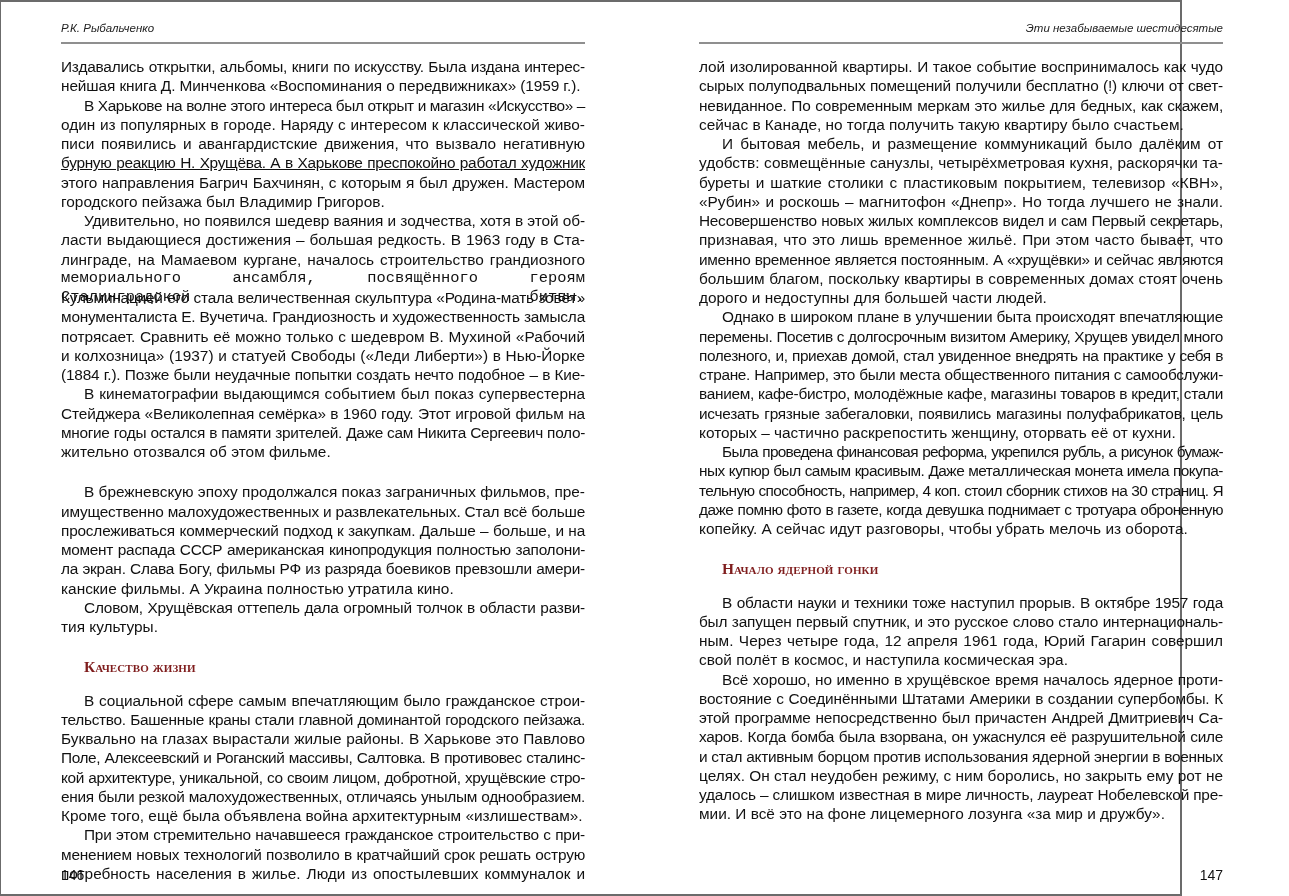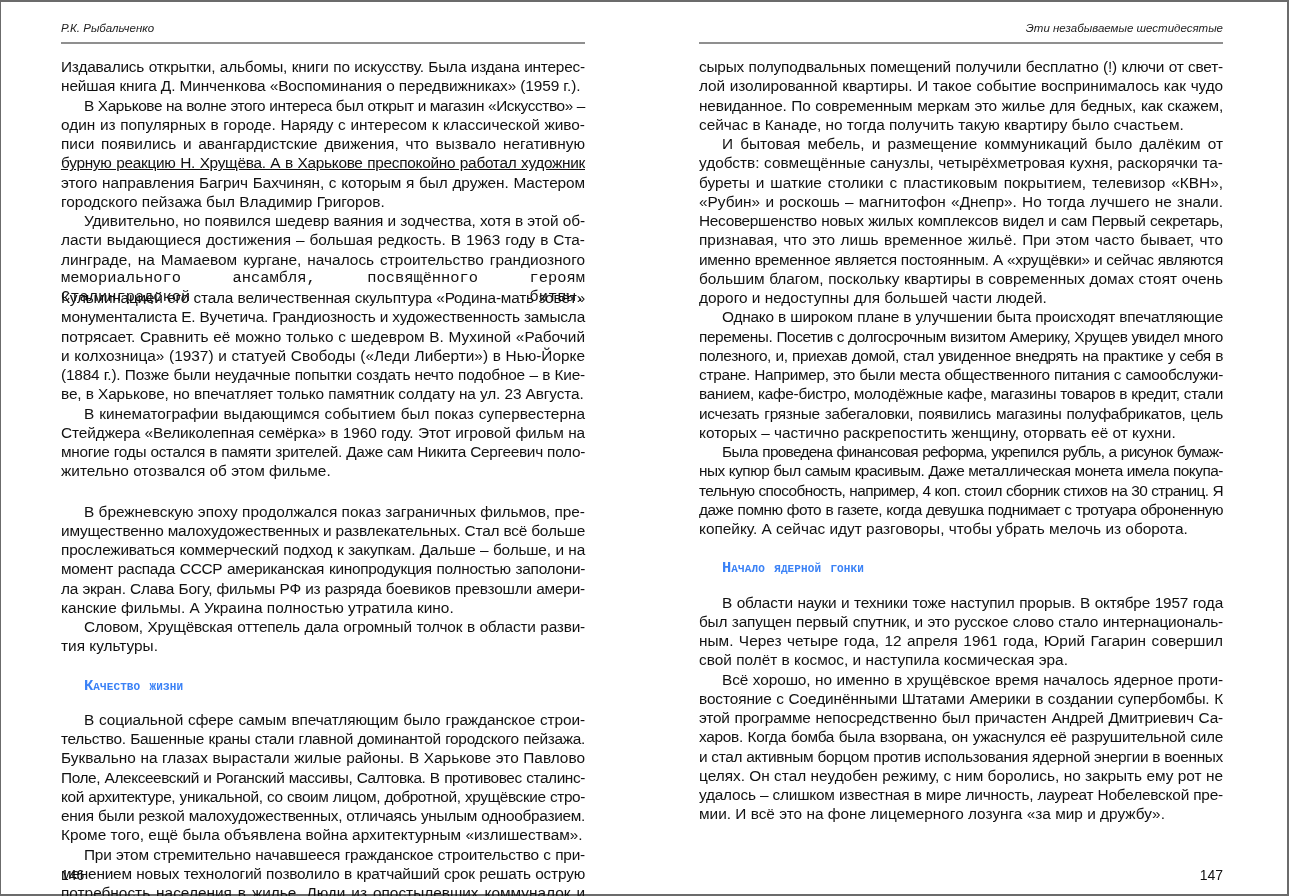--- a/index.html
+++ b/index.html
@@ -1,18 +1,18 @@
 <!DOCTYPE html>
 <html><head>
 <meta charset="utf-8">
 <style>
   html, body { margin: 0; padding: 0; background: #ffffff; }
   body { width: 1289px; height: 896px; overflow: hidden; position: relative; }
   .frame {
-    position: absolute; left: 0; top: 0; width: 1289px; height: 896px;
+    position: absolute; left: 0; top: 0; width: 1182px; height: 896px;
     box-sizing: border-box;
     border-top: 2px solid #6b6b6b;
     border-left: 1px solid #6b6b6b;
     border-right: 2px solid #6b6b6b;
     border-bottom: 2px solid #6b6b6b;
     background: #ffffff;
   }
   .page { position: absolute; top: 0; height: 896px; }
   .page.left { left: 60px; width: 524px; }
   .page.right { left: 698px; width: 524px; }
@@ -32,22 +32,22 @@
     line-height: 19.25px;
   }
   .para { margin: 0; }
   .line {
     display: block; text-align: justify; text-align-last: justify;
     white-space: nowrap; height: 19.25px; overflow: visible;
   }
   .line.indent { padding-left: 23px; }
   .line.last { text-align-last: left; }
   .section-heading {
-    font-family: Liberation Mono, monospace; font-weight: bold;
-    font-size: 15.4px; color: #3b82f6; padding-left: 23px;
+    font-family: Liberation Serif, serif; font-weight: bold;
+    font-size: 15.4px; color: #7f1d1d; padding-left: 23px;
     font-variant: small-caps; letter-spacing: 0.1px;
     height: 19.25px; line-height: 19.25px;
   }
   .gap-before { height: 21px; }
   .gap-after { height: 14px; }
   .folio {
     position: absolute; top: 864px;
     font-family: "Liberation Sans", sans-serif; font-size: 14px; color: #111;
     line-height: 18px;
   }
@@ -78,21 +78,20 @@
         <div class="para">
           <span class="line indent" style="white-space: normal; letter-spacing: -0.1px;">Удивительно, но появился шедевр ваяния и зодчества, хотя в этой об-</span>
           <span class="line" style="white-space: normal;">ласти выдающиеся достижения – большая редкость. В 1963 году в Ста-</span>
           <span class="line" style="white-space: normal;">линграде, на Мамаевом кургане, началось строительство грандиозного</span>
           <span class="line" style="white-space: normal; font-family: Liberation Mono, monospace;">мемориального ансамбля, посвящённого героям Сталинградской битвы.</span>
           <span class="line" style="white-space: normal; letter-spacing: -0.2px;">Кульминацией его стала величественная скульптура «Родина-мать зовёт»</span>
           <span class="line" style="white-space: normal; letter-spacing: -0.2px;">монументалиста Е. Вучетича. Грандиозность и художественность замысла</span>
           <span class="line" style="white-space: normal;">потрясает. Сравнить её можно только с шедевром В. Мухиной «Рабочий</span>
           <span class="line" style="white-space: normal;">и колхозница» (1937) и статуей Свободы («Леди Либерти») в Нью-Йорке</span>
           <span class="line" style="white-space: normal; letter-spacing: -0.2px;">(1884 г.). Позже были неудачные попытки создать нечто подобное – в Кие-</span>
-          <span class="line last" style="white-space: normal; letter-spacing: -0.1px;">ве, в Харькове, но впечатляет только памятник солдату на ул. 23 Августа.</span>
         </div>
         <div class="para">
           <span class="line indent" style="white-space: normal;">В кинематографии выдающимся событием был показ супервестерна</span>
           <span class="line" style="white-space: normal; letter-spacing: -0.1px;">Стейджера «Великолепная семёрка» в 1960 году. Этот игровой фильм на</span>
           <span class="line" style="white-space: normal; letter-spacing: -0.3px;">многие годы остался в памяти зрителей. Даже сам Никита Сергеевич поло-</span>
           <span class="line last" style="white-space: normal;">жительно отозвался об этом фильме.</span>
         </div>
         <div class="para">
           <span class="line indent" style="white-space: normal; margin-top: 21px;">В брежневскую эпоху продолжался показ заграничных фильмов, пре-</span>
           <span class="line" style="white-space: normal; letter-spacing: -0.2px;">имущественно малохудожественных и развлекательных. Стал всё больше</span>
@@ -124,22 +123,22 @@
         </div>
       </div>
     <div class="folio">146</div>
   </div>
 
   <div class="page right">
     <div class="running-head">Эти незабываемые шестидесятые</div>
     <div class="head-rule"></div>
     <div class="body">
         <div class="para">
+          <span class="line" style="white-space: normal; letter-spacing: -0.1px;">лой изолированной квартиры. И такое событие воспринималось как чудо</span>
           <span class="line" style="white-space: normal; letter-spacing: -0.2px;">сырых полуподвальных помещений получили бесплатно (!) ключи от свет-</span>
-          <span class="line" style="white-space: normal; letter-spacing: -0.1px;">лой изолированной квартиры. И такое событие воспринималось как чудо</span>
           <span class="line" style="white-space: normal; letter-spacing: -0.2px;">невиданное. По современным меркам это жилье для бедных, как скажем,</span>
           <span class="line last" style="white-space: normal;">сейчас в Канаде, но тогда получить такую квартиру было счастьем.</span>
         </div>
         <div class="para">
           <span class="line indent" style="white-space: normal;">И бытовая мебель, и размещение коммуникаций было далёким от</span>
           <span class="line" style="white-space: normal;">удобств: совмещённые санузлы, четырёхметровая кухня, раскорячки та-</span>
           <span class="line" style="white-space: normal;">буреты и шаткие столики с пластиковым покрытием, телевизор «КВН»,</span>
           <span class="line" style="white-space: normal;">«Рубин» и роскошь – магнитофон «Днепр». Но тогда лучшего не знали.</span>
           <span class="line" style="white-space: normal; letter-spacing: -0.3px;">Несовершенство новых жилых комплексов видел и сам Первый секретарь,</span>
           <span class="line" style="white-space: normal;">признавая, что это лишь временное жильё. При этом часто бывает, что</span>

